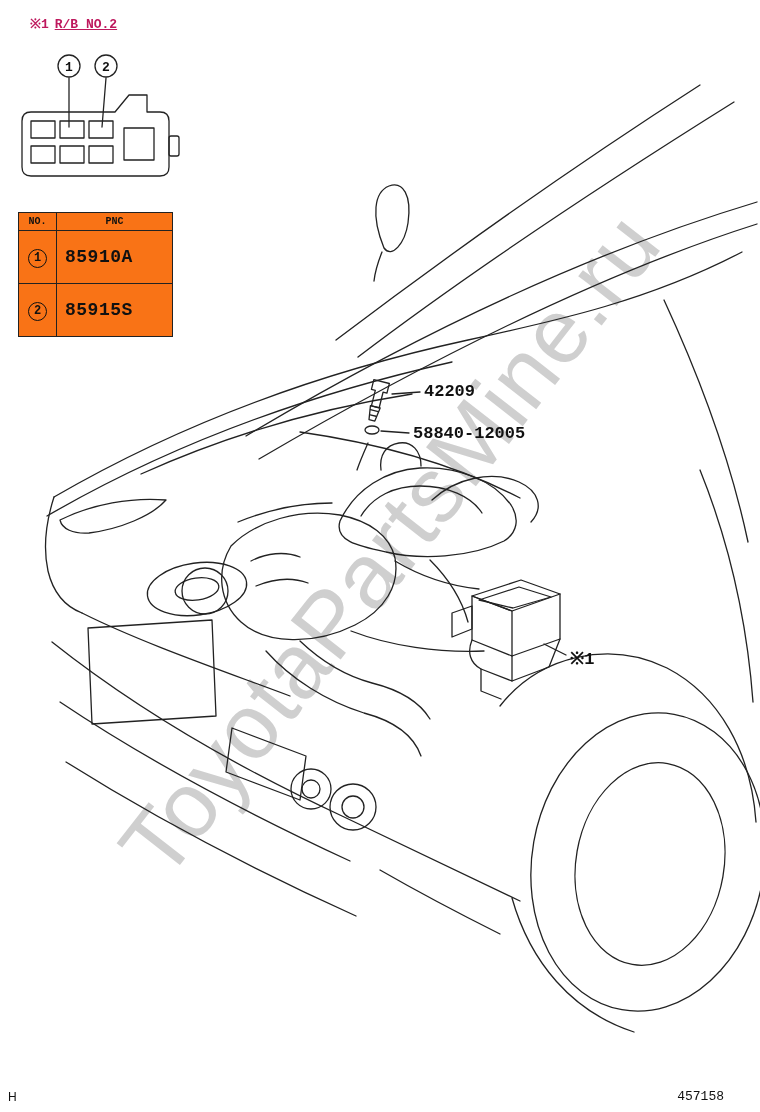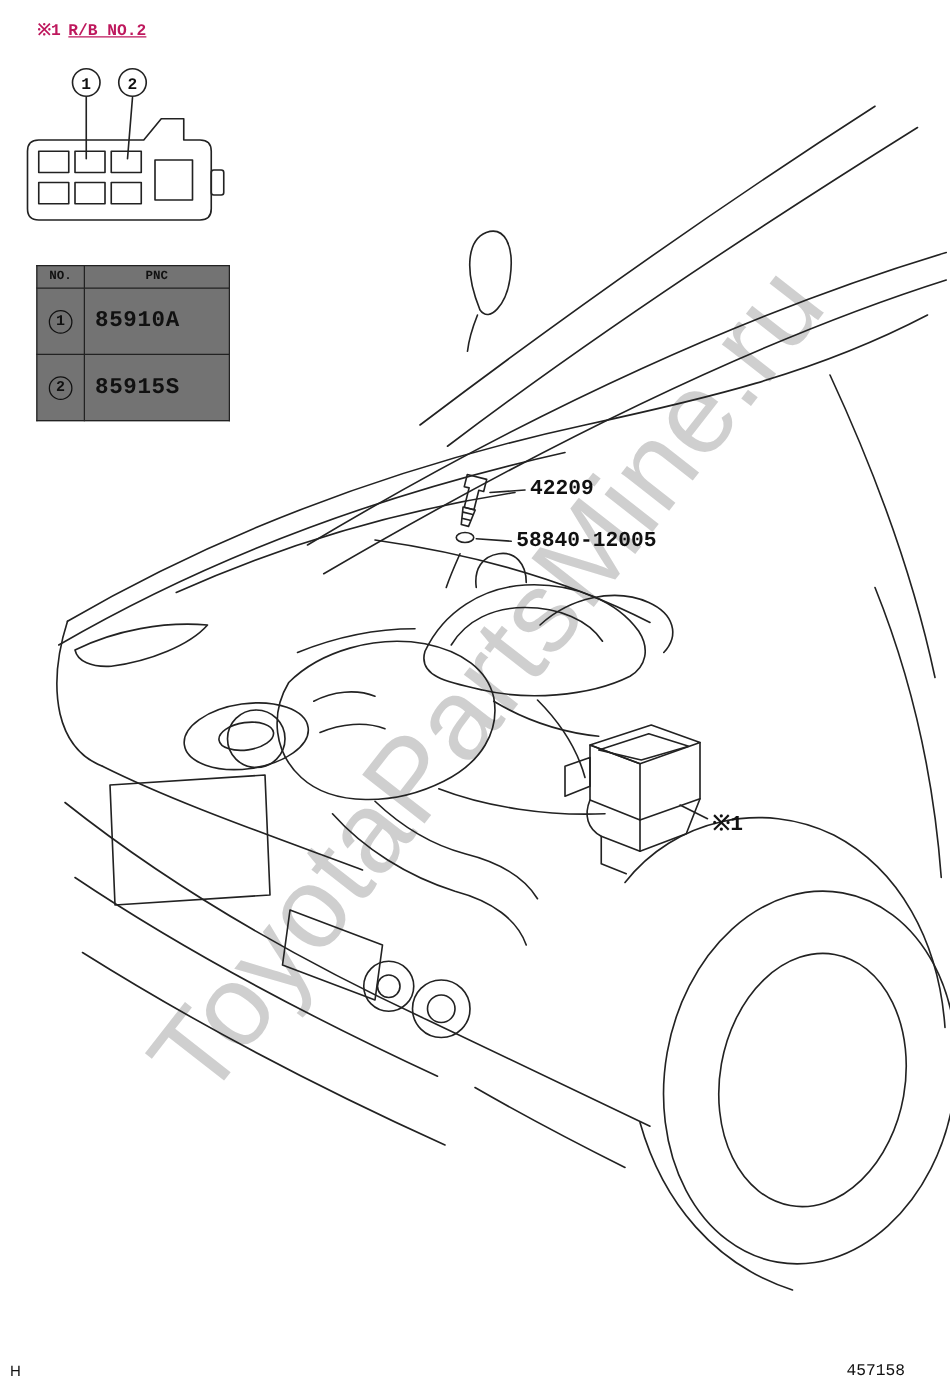--- a/index.html
+++ b/index.html
@@ -16,21 +16,21 @@
   }
 
   svg.art { position:absolute; left:0; top:0; z-index:2; }
   .ln { fill:none; stroke:#222; stroke-width:1.3; stroke-linecap:round; stroke-linejoin:round; }
   .callout-num { font:700 13px "Liberation Mono", monospace; fill:#111; text-anchor:middle; }
 
   .note { position:absolute; left:30px; top:14px; z-index:3;
     font-family:"Liberation Mono", monospace; font-weight:700; font-size:13px; color:#be185d; }
   .note .underlined { text-decoration:underline; margin-left:6px; }
 
-  .pnc-table { position:absolute; left:29px; top:212px; z-index:3; border-collapse:collapse; background:#737373; }
+  .pnc-table { position:absolute; left:18px; top:212px; z-index:3; border-collapse:collapse; background:#f97316; }
   .pnc-table th, .pnc-table td { border:1.5px solid #222; }
   .pnc-table th { font-size:10px; font-weight:700; padding:3px 4px;
     font-family:"Liberation Mono", monospace; color:#111; }
   .pnc-table .no-col { width:38px; } .pnc-table .pnc-col { width:116px;margin-left:20px; }
   .pnc-table td { height:31px; }
   .pnc-table td.no-cell { text-align:center; }
   .circ { display:inline-block; width:19px; height:19px; border:1.4px solid #111; border-radius:50%;
     font:700 12px/17px "Liberation Mono", monospace; text-align:center; color:#111; }
   td.pnc { font:700 18px "Liberation Mono", monospace; padding:16px 8px; color:#111; letter-spacing:.5px; }
 

